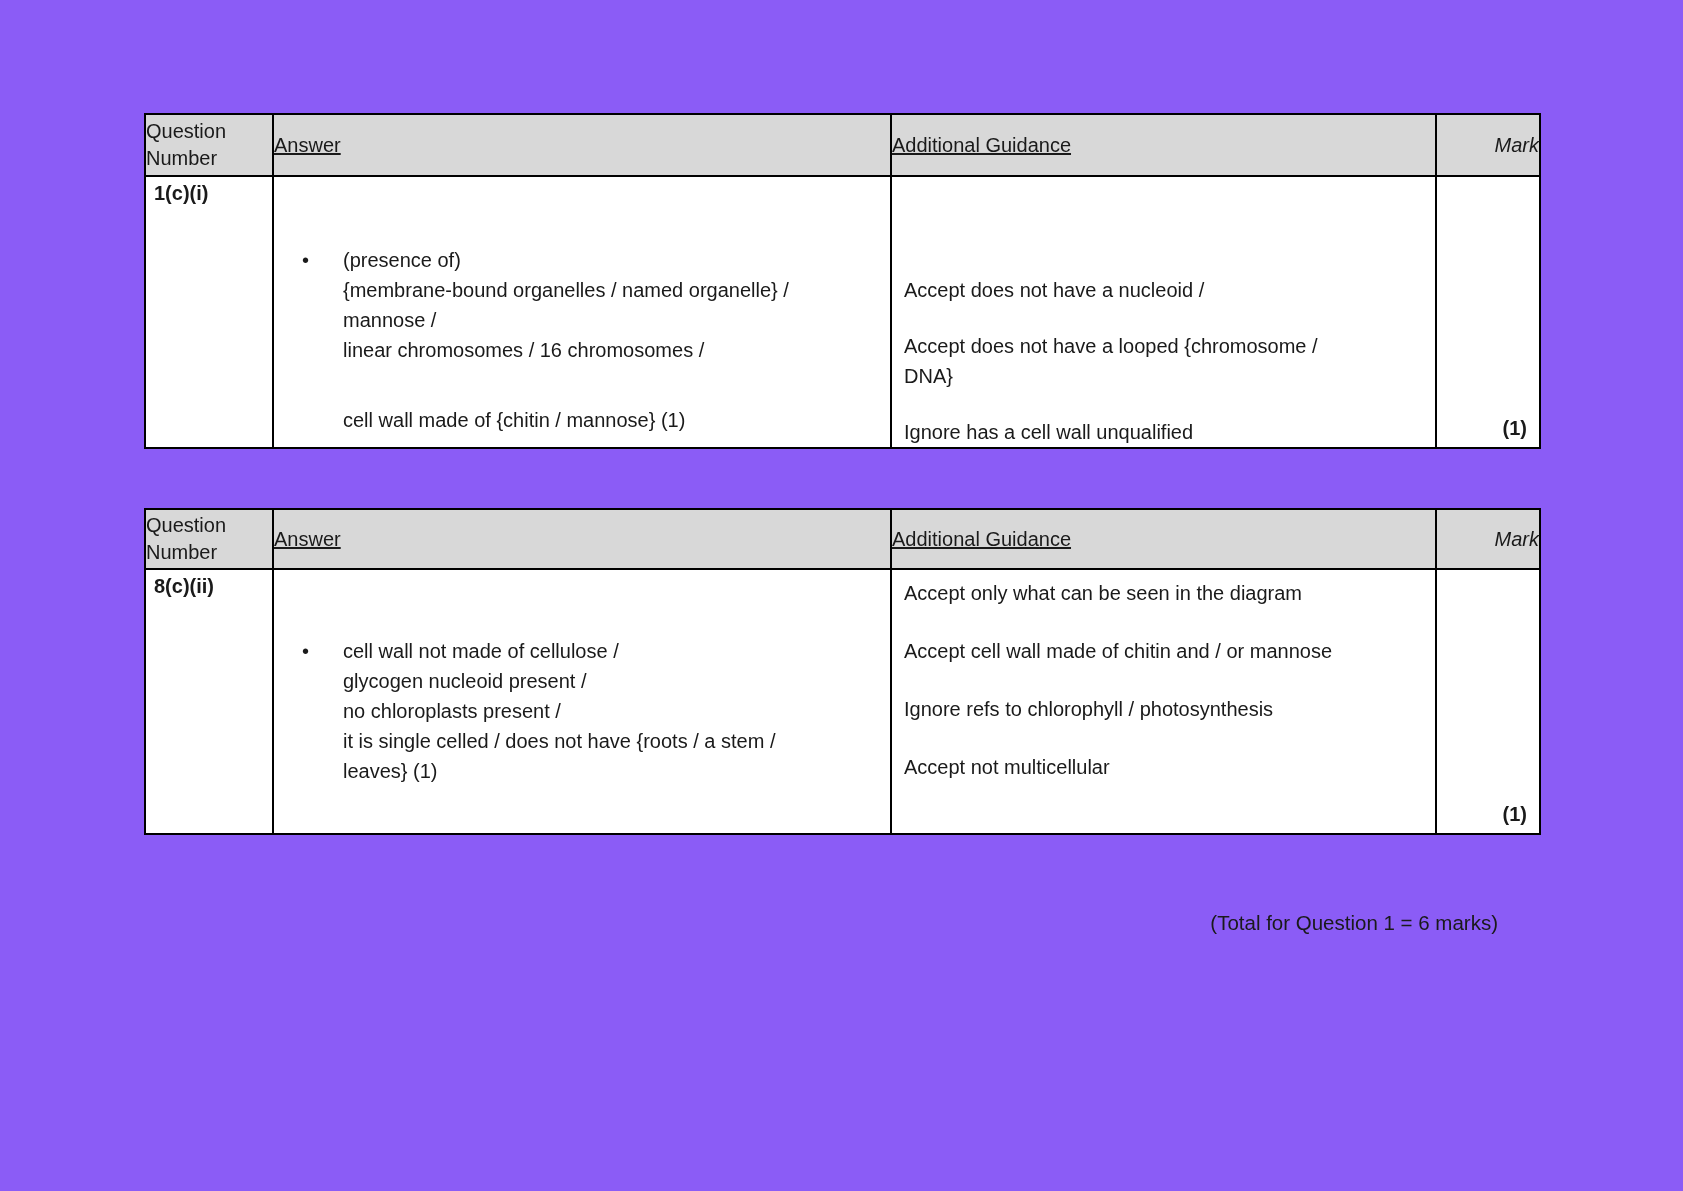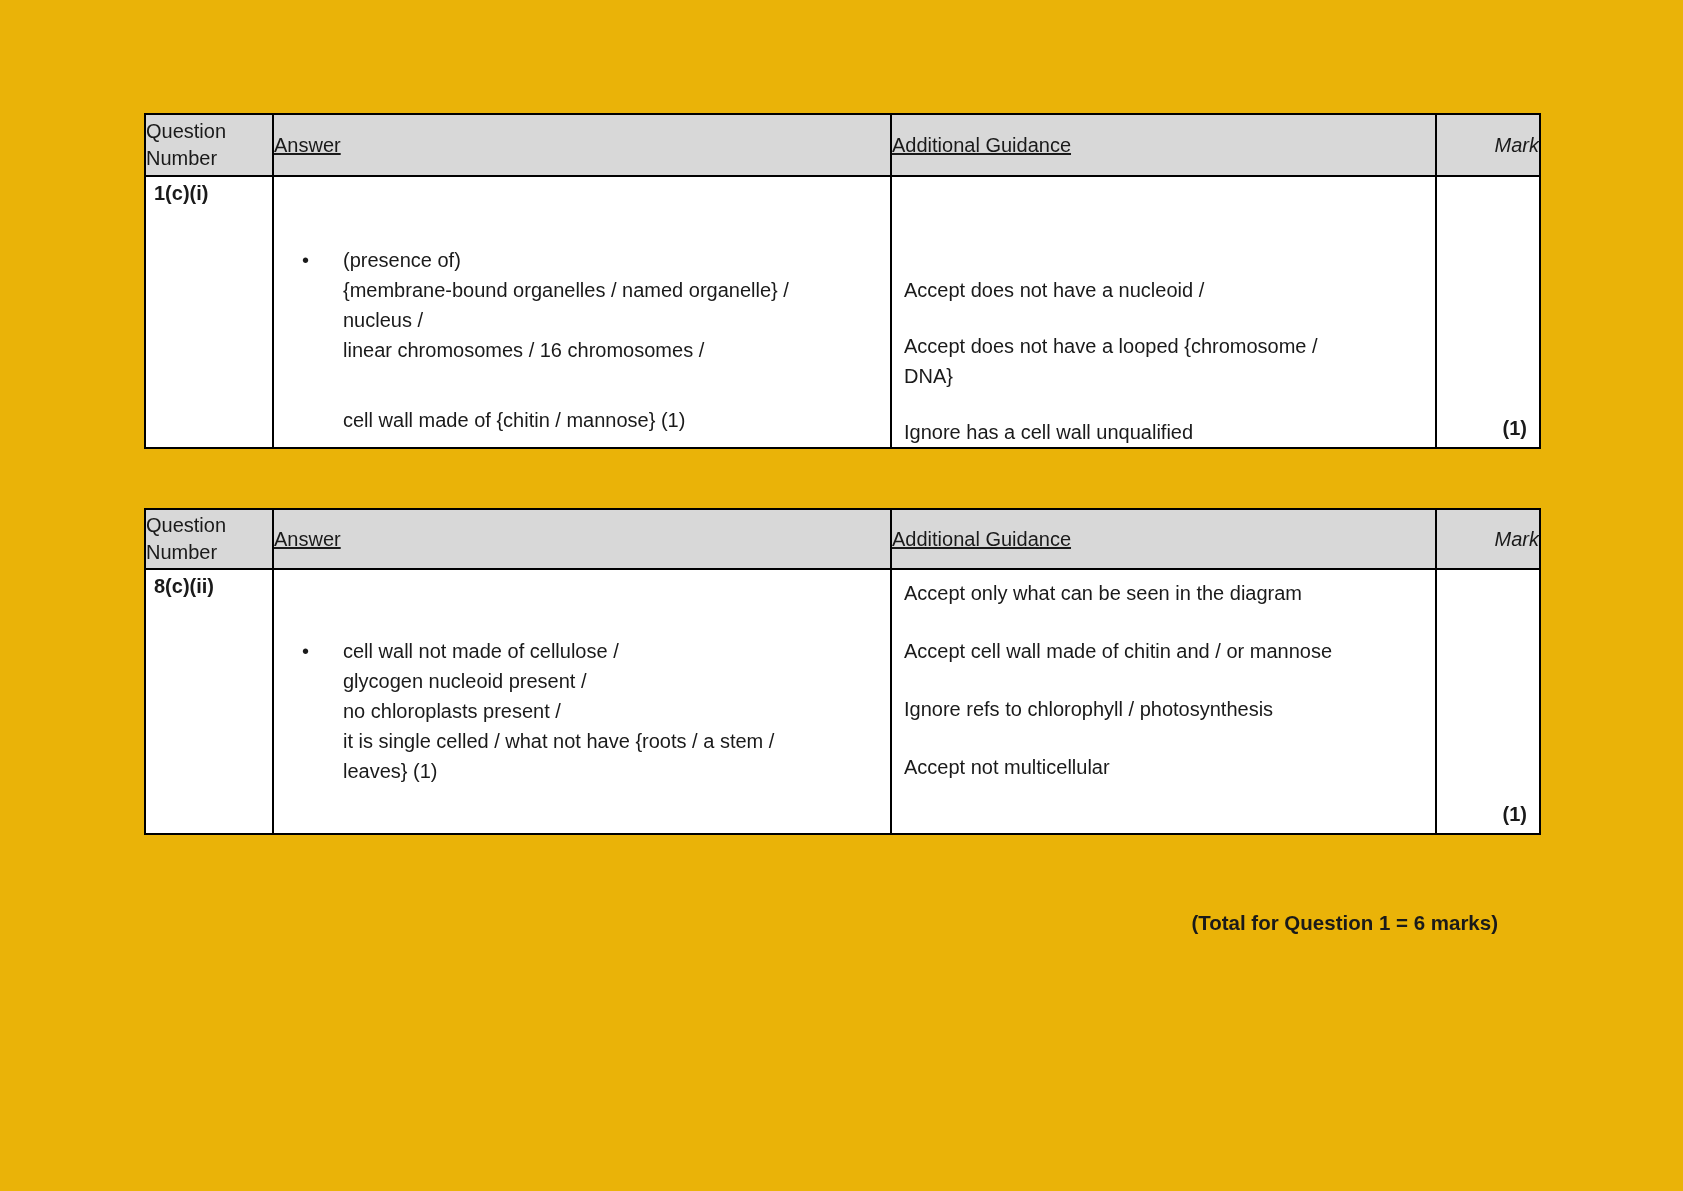--- a/index.html
+++ b/index.html
@@ -4,21 +4,21 @@
 <style>
   html, body {
     margin: 0;
     padding: 0;
     background: #ffffff;
   }
   .page {
     position: relative;
     width: 1683px;
     height: 1191px;
-    background: #eab308;
+    background: #8b5cf6;
     font-family: "Liberation Sans", sans-serif;
     color: #1a1a1a;
     overflow: hidden;
   }
   table.ms-table {
     position: absolute;
     border-collapse: collapse;
     table-layout: fixed;
     width: 1395px;
     background: #ffffff;
@@ -87,21 +87,21 @@
     position: absolute;
     right: 12px;
     bottom: 7px;
     font-weight: bold;
     font-size: 20px;
   }
   .total-label {
     position: absolute;
     top: 911px;
     right: 185px;
-    font-weight: bold;
+    font-weight: normal;
     font-size: 20.5px;
     color: #1a1a1a;
   }
 </style>
 </head>
 <body>
 
 <div class="page">
 
   <table class="ms-table" style="left:144px; top:113px;">
@@ -119,21 +119,21 @@
       <td class="hd hd-mark">Mark</td>
     </tr>
     <tr style="height:246px">
       <td class="qn-cell">1(c)(i)</td>
       <td class="answer-cell-1">
         <div class="bullet-item">
           <div class="bullet-glyph">•</div>
           <div class="bullet-lines">
             <div class="ans-line">(presence of)</div>
             <div class="ans-line">{membrane-bound organelles / named organelle} /</div>
-            <div class="ans-line">nucleus /</div>
+            <div class="ans-line">mannose /</div>
             <div class="ans-line">linear chromosomes / 16 chromosomes /</div>
             <div class="line-gap-40"></div>
             <div class="ans-line">cell wall made of {chitin / mannose} (1)</div>
           </div>
         </div>
       </td>
       <td class="guidance-cell-1">
         <div class="guid-line">Accept does not have a nucleoid /</div>
         <div class="para-gap-26"></div>
         <div class="guid-line">Accept does not have a looped {chromosome /</div>
@@ -164,21 +164,21 @@
     </tr>
     <tr style="height:265px">
       <td class="qn-cell">8(c)(ii)</td>
       <td class="answer-cell-2">
         <div class="bullet-item">
           <div class="bullet-glyph">•</div>
           <div class="bullet-lines">
             <div class="ans-line">cell wall not made of cellulose /</div>
             <div class="ans-line">glycogen nucleoid present /</div>
             <div class="ans-line">no chloroplasts present /</div>
-            <div class="ans-line">it is single celled / what not have {roots / a stem /</div>
+            <div class="ans-line">it is single celled / does not have {roots / a stem /</div>
             <div class="ans-line">leaves} (1)</div>
           </div>
         </div>
       </td>
       <td class="guidance-cell-2">
         <div class="guid-line">Accept only what can be seen in the diagram</div>
         <div class="para-gap-28"></div>
         <div class="guid-line">Accept cell wall made of chitin and / or mannose</div>
         <div class="para-gap-28"></div>
         <div class="guid-line">Ignore refs to chlorophyll / photosynthesis</div>

